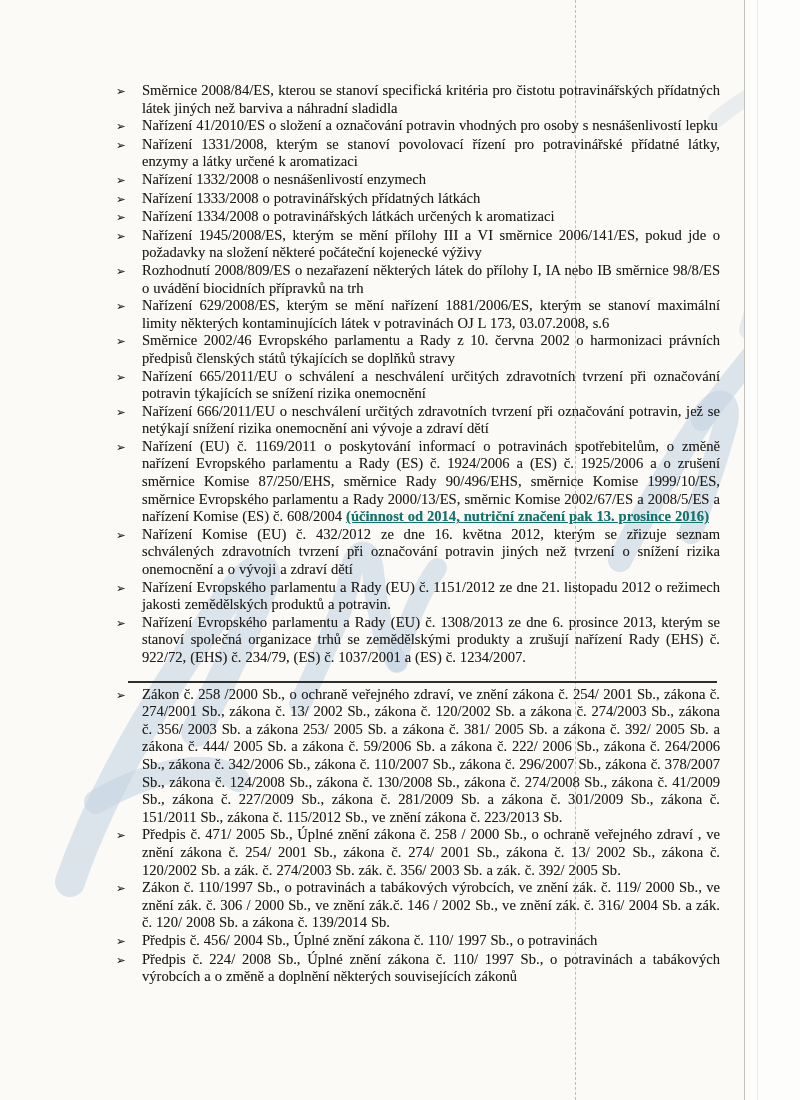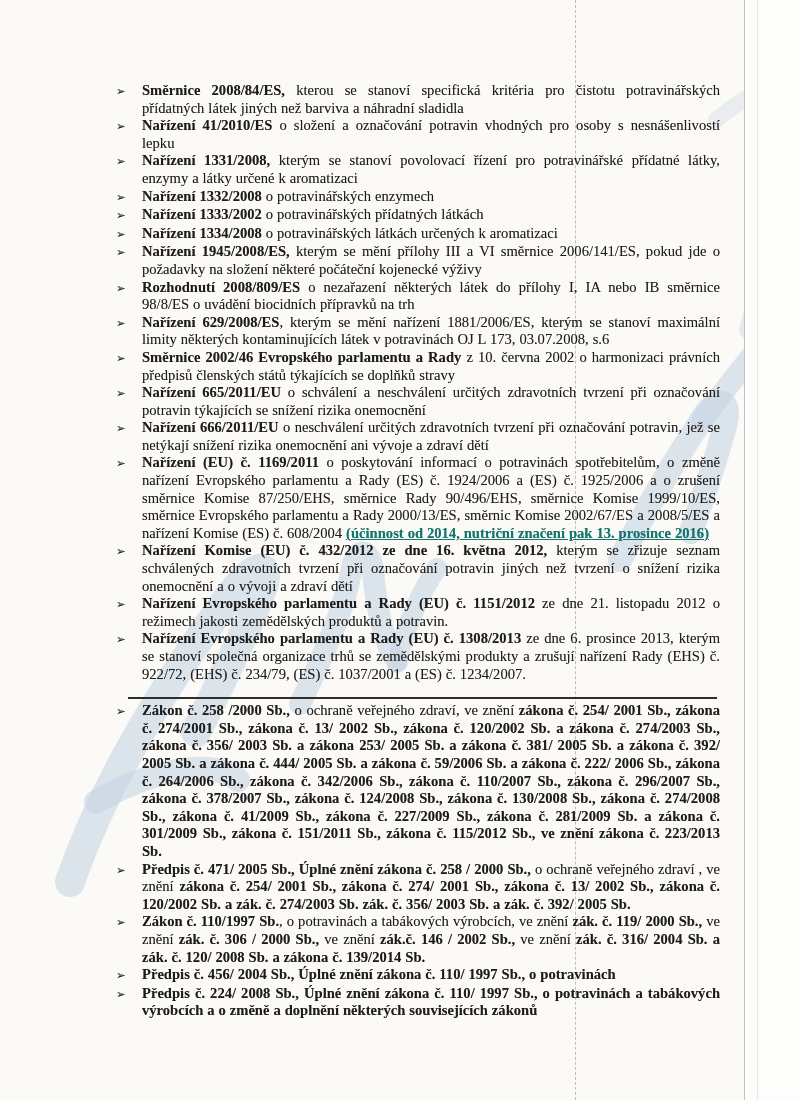--- a/index.html
+++ b/index.html
@@ -34,21 +34,21 @@
     font-size:14.6px;line-height:17.6px;
     text-shadow:0 0 .4px rgba(20,20,20,.35);
   }
   .li{display:flex;align-items:flex-start;}
   .bullet{
     flex:0 0 26px;width:26px;font-size:11.5px;line-height:17.6px;
     padding-top:1px;color:#1a1a1a;
     font-family:"DejaVu Sans",sans-serif;
   }
   .txt{flex:1;text-align:justify;word-spacing:.02em;}
-  .b{font-weight:700;}
+  .b{font-weight:400;}
   .n{font-weight:400;}
   .r{font-weight:700;color:#0f766e;text-decoration:underline;}
   .sep{height:0;border-top:2px solid #2e2d2b;margin:14px 3px 3px 12px;}
 </style>
 </head>
 <body>
 
 <div class="page">
 
   <svg class="watermark" width="800" height="1100" viewBox="0 0 800 1100" aria-hidden="true">
@@ -77,25 +77,25 @@
         <div class="li">
           <span class="bullet">➢</span>
           <div class="txt"><span class="b">Nařízení 41/2010/ES</span><span class="n"> o složení a označování potravin vhodných pro osoby s nesnášenlivostí lepku</span></div>
         </div>
         <div class="li">
           <span class="bullet">➢</span>
           <div class="txt"><span class="b">Nařízení 1331/2008,</span><span class="n"> kterým se stanoví povolovací řízení pro potravinářské přídatné látky, enzymy a látky určené k aromatizaci</span></div>
         </div>
         <div class="li">
           <span class="bullet">➢</span>
-          <div class="txt"><span class="b">Nařízení 1332/2008</span><span class="n"> o potravinářských enzymech</span></div>
+          <div class="txt"><span class="b">Nařízení 1332/2008</span><span class="n"> o nesnášenlivostí enzymech</span></div>
         </div>
         <div class="li">
           <span class="bullet">➢</span>
-          <div class="txt"><span class="b">Nařízení 1333/2002</span><span class="n"> o potravinářských přídatných látkách</span></div>
+          <div class="txt"><span class="b">Nařízení 1333/2008</span><span class="n"> o potravinářských přídatných látkách</span></div>
         </div>
         <div class="li">
           <span class="bullet">➢</span>
           <div class="txt"><span class="b">Nařízení 1334/2008</span><span class="n"> o potravinářských látkách určených k aromatizaci</span></div>
         </div>
         <div class="li">
           <span class="bullet">➢</span>
           <div class="txt"><span class="b">Nařízení 1945/2008/ES,</span><span class="n"> kterým se mění přílohy III a VI směrnice 2006/141/ES, pokud jde o požadavky na složení některé počáteční kojenecké výživy</span></div>
         </div>
         <div class="li">

